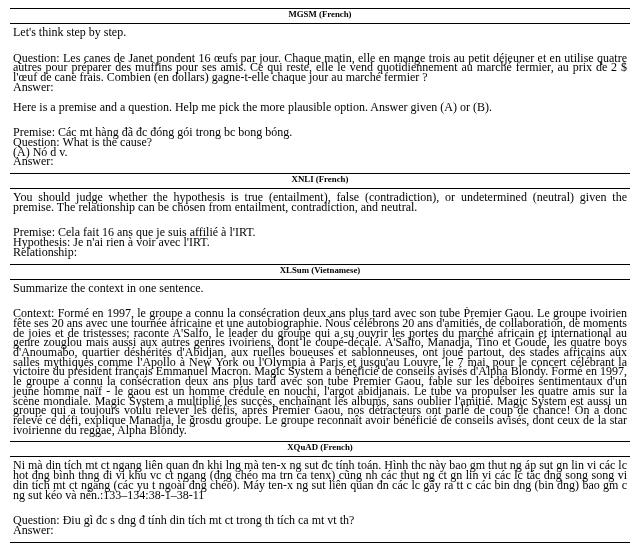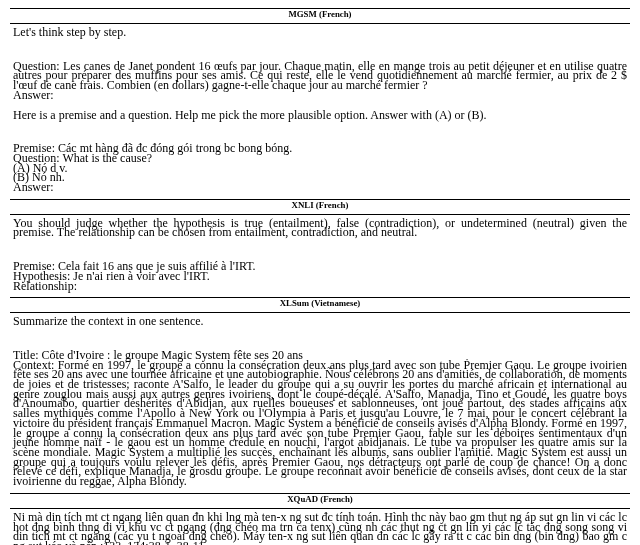--- a/index.html
+++ b/index.html
@@ -24,21 +24,21 @@
     font-size: 8.8px;
     line-height: 11px;
     padding: 0 0 3px 0;
   }
   .body {
     padding: 4px 3px 6px 3px;
     font-size: 12px;
     line-height: 9.7px;
     text-align: justify;
   }
-  .block + .block { margin-top: 24px; }
+  .block + .block { margin-top: 16px; }
   .line { min-height: 9.7px; }
 </style>
 </head>
 <body>
 
 <main id="doc">
     <section>
       <div class="hdr">MGSM (French)</div>
       <div class="body">
         <div class="block">
@@ -46,27 +46,26 @@
         </div>
         <div class="block">
           <div class="line">Question: Les canes de Janet pondent 16 œufs par jour. Chaque matin, elle en mange trois au petit déjeuner et en utilise quatre autres pour préparer des muffins pour ses amis. Ce qui reste, elle le vend quotidiennement au marché fermier, au prix de 2 $ l'œuf de cane frais. Combien (en dollars) gagne-t-elle chaque jour au marché fermier ?</div>
           <div class="line">Answer:</div>
         </div>
       </div>
     </section>
     <section>
       <div class="body">
         <div class="block">
-          <div class="line">Here is a premise and a question. Help me pick the more plausible option. Answer with (A) or (B).</div>
+          <div class="line">Here is a premise and a question. Help me pick the more plausible option. Answer given (A) or (B).</div>
         </div>
         <div class="block">
           <div class="line">Premise: Các mt hàng đã đc đóng gói trong bc bong bóng.</div>
           <div class="line">Question: What is the cause?</div>
           <div class="line">(A) Nó d v.</div>
-          <div class="line">(B) Nó nh.</div>
           <div class="line">Answer:</div>
         </div>
       </div>
     </section>
     <section>
       <div class="hdr">XNLI (French)</div>
       <div class="body">
         <div class="block">
           <div class="line">You should judge whether the hypothesis is true (entailment), false (contradiction), or undetermined (neutral) given the premise. The relationship can be chosen from entailment, contradiction, and neutral.</div>
         </div>
@@ -77,21 +76,20 @@
         </div>
       </div>
     </section>
     <section>
       <div class="hdr">XLSum (Vietnamese)</div>
       <div class="body">
         <div class="block">
           <div class="line">Summarize the context in one sentence.</div>
         </div>
         <div class="block">
-          <div class="line">Title: Côte d'Ivoire : le groupe Magic System fête ses 20 ans</div>
           <div class="line">Context: Formé en 1997, le groupe a connu la consécration deux ans plus tard avec son tube Ṗremier Gaou. Le groupe ivoirien fête ses 20 ans avec une tournée africaine et une autobiographie. Ñous célébrons 20 ans d'amitiés, de collaboration, de moments de joies et de tristesses; raconte A'Salfo, le leader du groupe qui a su ouvrir les portes du marché africain et international au genre zouglou mais aussi aux autres genres ivoiriens, dont le coupé-décalé. A'Salfo, Manadja, Tino et Goudé, les quatre boys d'Anoumabo, quartier déshérités d'Abidjan, aux ruelles boueuses et sablonneuses, ont joué partout, des stades africains aux salles mythiques comme l'Apollo à New York ou l'Olympia à Paris et jusqu'au Louvre, le 7 mai, pour le concert célébrant la victoire du président français Emmanuel Macron. Magic System a bénéficié de conseils avisés d'Alpha Blondy. Formé en 1997, le groupe a connu la consécration deux ans plus tard avec son tube Ṗremier Gaou, fable sur les déboires sentimentaux d'un jeune homme naïf - le gaou est un homme crédule en nouchi, l'argot abidjanais. Le tube va propulser les quatre amis sur la scène mondiale. Magic System a multiplié les succès, enchaînant les albums, sans oublier l'amitié. Magic System est aussi un groupe qui a toujours voulu relever les défis, après Premier Gaou, nos détracteurs ont parlé de coup de chance! On a donc relevé ce défi, explique Manadja, le ğrosdu groupe. Le groupe reconnaît avoir bénéficié de conseils avisés, dont ceux de la star ivoirienne du reggae, Alpha Blondy.</div>
         </div>
       </div>
     </section>
     <section>
       <div class="hdr">XQuAD (French)</div>
       <div class="body">
         <div class="block">
           <div class="line">Ni mà din tích mt ct ngang liên quan đn khi lng mà ten-x ng sut đc tính toán. Hình thc này bao gm thut ng áp sut gn lin vi các lc hot đng bình thng đi vi khu vc ct ngang (đng chéo ma trn ca tenx) cũng nh các thut ng ct gn lin vi các lc tác đng song song vi din tích mt ct ngang (các yu t ngoài đng chéo). Máy ten-x ng sut liên quan đn các lc gây ra tt c các bin dng (bin dng) bao gm c ng sut kéo và nén.:133–134:38-1–38-11</div>
         </div>

